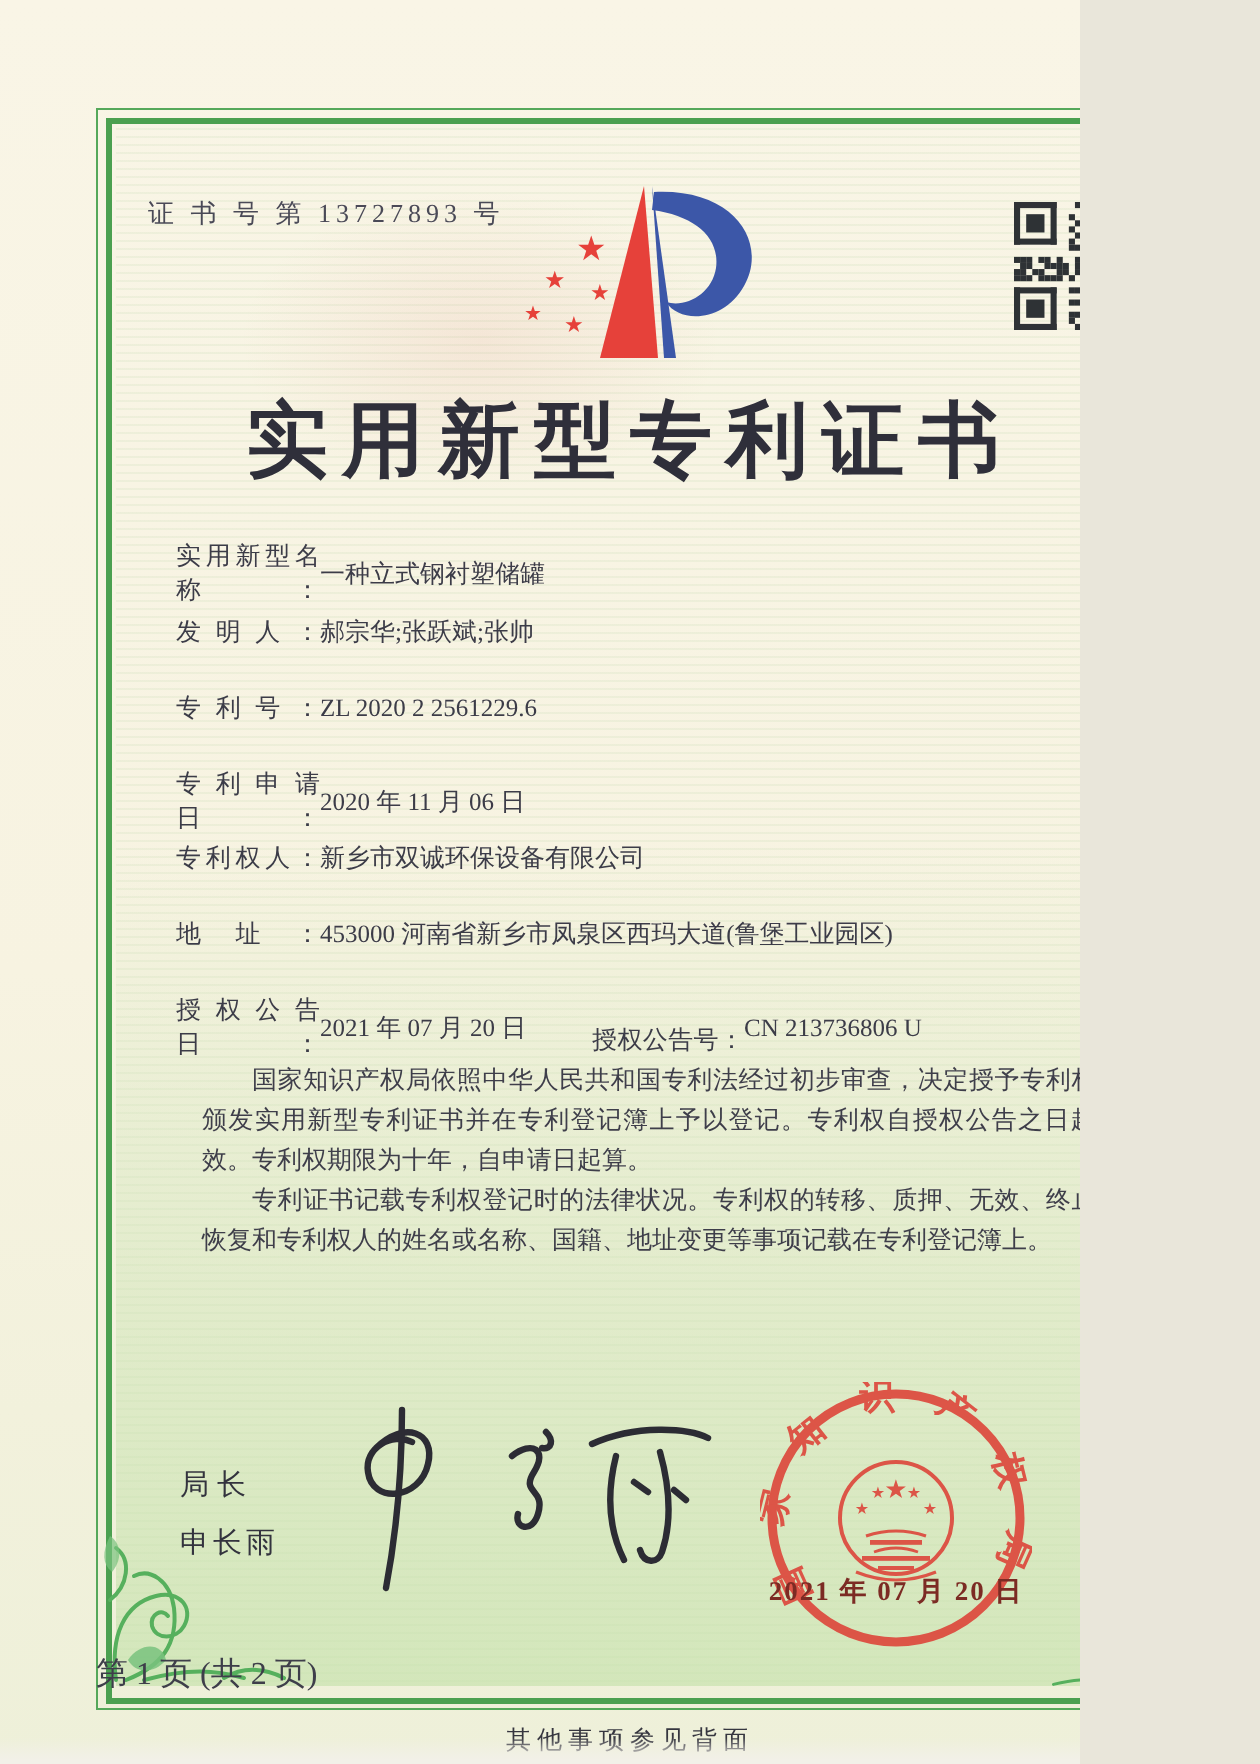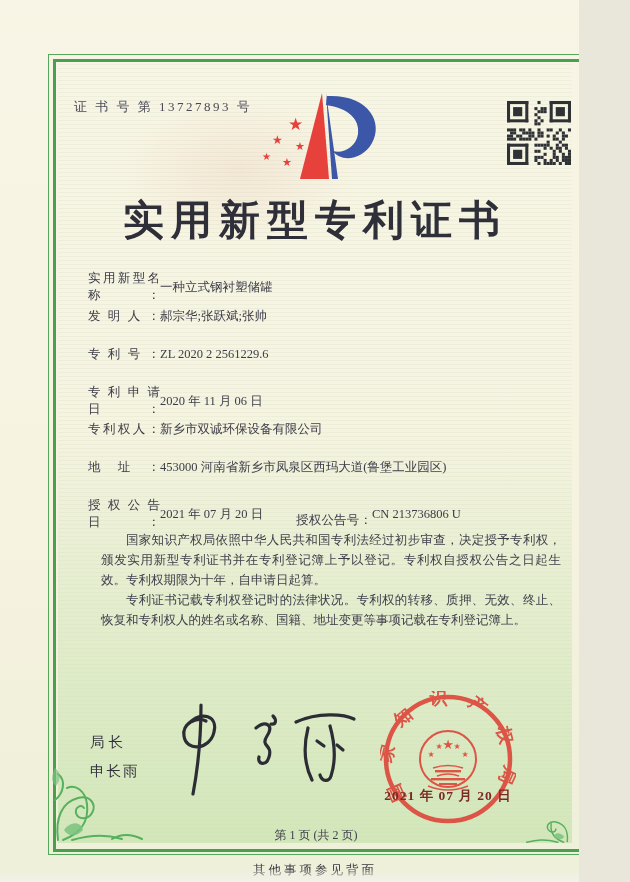--- a/index.html
+++ b/index.html
@@ -1,19 +1,19 @@
 <!DOCTYPE html>
 <html><head>
 <meta charset="utf-8">
 <style>
   html,body{margin:0;padding:0;background:#e9e6da;}
   .page{
     position:relative;width:540px;height:882px;overflow:hidden;
     background:linear-gradient(180deg,#f9f5e6 0%,#f7f3e1 55%,#f2f1dc 80%,#eef0d9 100%);
-    font-family:"Liberation Serif","DejaVu Serif",serif;color:#3d3d49;padding-left:39px;
+    font-family:"Liberation Serif","DejaVu Serif",serif;color:#3d3d49;
   }
   .abs{position:absolute;}
   
   .border-outer{left:48px;top:54px;width:536px;height:799px;border:1px solid #55a85a;}
   .border-inner{left:53px;top:59px;width:524px;height:787px;border:3px solid #4ba050;}
   
   .inner-bg{
     left:58px;top:64px;width:514px;height:779px;
     background:
       linear-gradient(180deg,rgba(220,235,200,0) 0%,rgba(220,235,200,0) 46%,rgba(210,230,188,.38) 66%,rgba(198,226,172,.68) 100%),
@@ -34,21 +34,21 @@
   .val.w1{flex:0 0 128px;width:128px;}
   .paras{left:101px;top:530px;width:460px;font-size:12.5px;line-height:20px;
     text-align:justify;color:#3e3e4a;}
   .paras p{margin:0;text-indent:2em;}
   .sig-title{left:90px;top:733px;font-size:14.5px;letter-spacing:4px;color:#33333e;}
   .sig-name{left:90px;top:762px;font-size:14.5px;letter-spacing:2px;color:#33333e;}
   .signature{left:160px;top:700px;width:210px;height:110px;}
   .seal{left:380px;top:691px;width:136px;height:136px;}
   .seal-date{left:372px;top:787px;width:152px;text-align:center;font-size:13.5px;
     letter-spacing:1px;color:#7c2b24;font-weight:600;}
-  .page-num{left:48px;top:827px;width:536px;text-align:center;font-size:12px;color:#3e3e4a;}
+  .page-num{left:48px;top:827px;width:536px;font-size:16px;color:#3e3e4a;}
   .back-note{left:0;top:862px;width:630px;text-align:center;font-size:12.5px;
     letter-spacing:3px;color:#36363f;}
   .orn-l{left:50px;top:738px;width:94px;height:104px;}
   .orn-r{left:508px;top:782px;width:72px;height:62px;transform:scaleX(-1);}
   .scan-line{left:599px;top:92px;width:6px;height:748px;
     background:linear-gradient(180deg,rgba(130,190,110,0),rgba(116,182,102,.6) 8%,rgba(116,182,102,.6) 92%,rgba(130,190,110,0));}
   .edge-r{left:614px;top:0;width:16px;height:882px;background:linear-gradient(90deg,rgba(246,244,234,0),#f1efe6 75%);}
   .edge-b{left:0;top:869px;width:630px;height:13px;background:linear-gradient(180deg,rgba(244,242,234,0),#f2f0e8 85%);}
 </style>
 </head>

